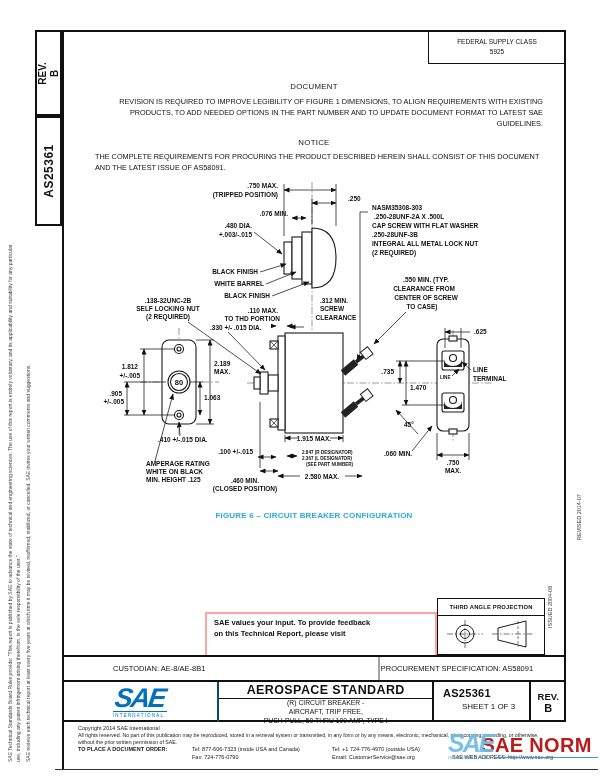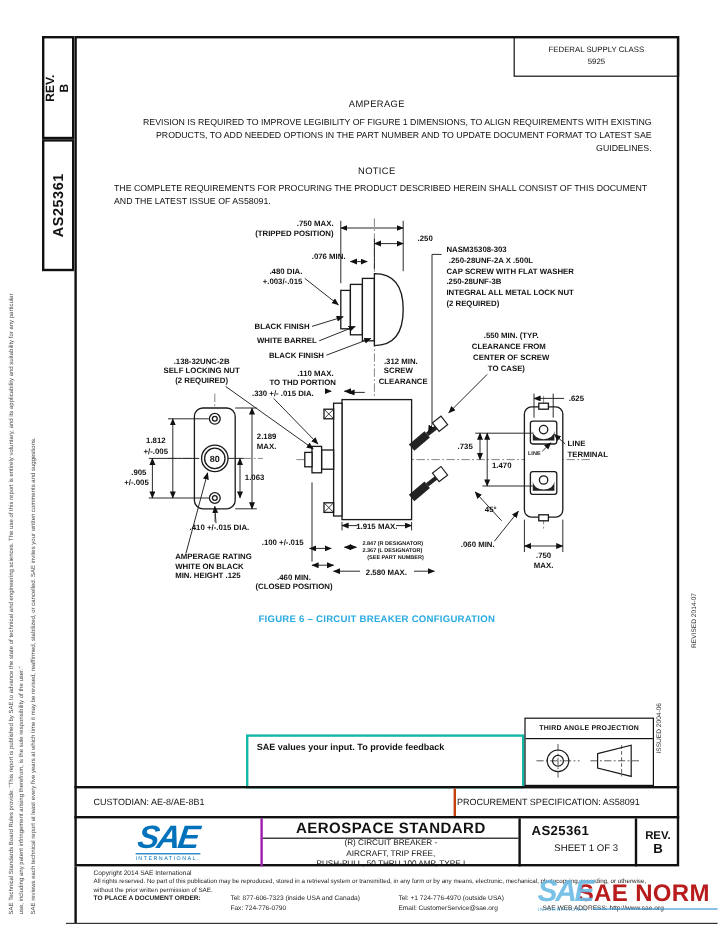--- a/index.html
+++ b/index.html
@@ -28,36 +28,36 @@
 
   .fig-caption { position:absolute; left:62px; top:511px; width:504px; text-align:center; font-size:8px; font-weight:bold; color:#29ABE2; letter-spacing:.2px; }
 
   
   svg.draw { position:absolute; left:62px; top:170px; }
   .dt  { font:700 6.5px "Liberation Sans", sans-serif; fill:#111; }
   .dts { font:700 4.6px "Liberation Sans", sans-serif; fill:#111; }
   .dbig { font:700 7.5px "Liberation Sans", sans-serif; fill:#111; }
 
   
-  .feedback { position:absolute; left:205px; top:612px; width:232px; height:45px; border:2px solid #14b8a6; padding:4px 7px; font-size:7.5px; font-weight:bold; line-height:1.45; }
+  .feedback { position:absolute; left:205px; top:612px; width:232px; height:45px; border:2px solid #fca5a5; padding:4px 7px; font-size:7.5px; font-weight:bold; line-height:1.45; }
   .feedback .link { color:#0033CC; text-decoration:underline; cursor:pointer; }
 
   
   .proj { position:absolute; left:437px; top:598px; width:108px; height:57px; border:1.5px solid #111; }
   .proj-label { height:17px; border-bottom:1.5px solid #111; display:flex; align-items:center; justify-content:center; font-size:5.8px; font-weight:bold; letter-spacing:.2px; }
 
   
   .tb-row1 { position:absolute; left:62px; top:655px; width:504px; height:25px; border-top:2px solid #111; display:flex; font-size:7.5px; }
-  .tb-cust { width:316px; display:flex; align-items:center; padding-left:16px; }
-  .tb-proc { width:156px; border-left:2px solid #c2410c; display:flex; align-items:center; justify-content:center; }
+  .tb-cust { width:316px; display:flex; align-items:center; padding-left:51px; }
+  .tb-proc { width:156px; border-left:2px solid #a3a3a3; display:flex; align-items:center; justify-content:center; }
   .tb-row2 { position:absolute; left:62px; top:680px; width:504px; height:42px; border-top:2px solid #111; display:flex; }
   .tb-logo { width:158px; display:flex; flex-direction:column; align-items:center; justify-content:center; }
   .sae-logo { font-style:italic; font-weight:900; font-size:27px; line-height:.9; color:#0072BC; transform:skewX(-8deg); letter-spacing:-2px; }
   .sae-tag { font-size:4.5px; color:#0072BC; letter-spacing:1.2px; border-top:1px solid #0072BC; margin-top:1px; padding-top:1px; }
-  .tb-title { width:218px; border-left:2px solid #a21caf; display:flex; flex-direction:column; }
+  .tb-title { width:218px; border-left:2px solid #0c4a6e; display:flex; flex-direction:column; }
   .tb-head { font-size:12.5px; font-weight:bold; text-align:center; letter-spacing:.4px; border-bottom:1.5px solid #111; padding:1px 0; }
   .tb-sub { flex:1; display:flex; flex-direction:column; align-items:center; justify-content:center; font-size:6.8px; line-height:1.3; text-align:center; }
   .tb-num { width:98px; border-left:2px solid #111; padding:5px 0 0 9px; }
   .tb-num .num { font-size:11px; font-weight:bold; letter-spacing:.3px; }
   .tb-num .sheet { font-size:8px; margin-top:3px;margin-left:19px; }
   .tb-rev { width:38px; border-left:2px solid #111; display:flex; flex-direction:column; align-items:center; justify-content:center; }
   .tb-rev .rl { font-size:9.5px; font-weight:bold; }
   .tb-rev .rv { font-size:11px; font-weight:bold; }
 
   
@@ -97,21 +97,21 @@
   <p>SAE reviews each technical report at least every five years at which time it may be revised, reaffirmed, stabilized, or cancelled. SAE invites your written comments and suggestions.</p>
 </div>
 
 <div class="frame"></div>
 
 <div class="fsc-box">
   <div>FEDERAL SUPPLY CLASS</div>
   <div>5925</div>
 </div>
 
-<div class="sec-title" style="top:82px;">AMPERAGE</div>
+<div class="sec-title" style="top:82px;">DOCUMENT</div>
 <div class="sec-text" style="top:97px;text-align:right;">REVISION IS REQUIRED TO IMPROVE LEGIBILITY OF FIGURE 1 DIMENSIONS, TO ALIGN REQUIREMENTS WITH EXISTING PRODUCTS, TO ADD NEEDED OPTIONS IN THE PART NUMBER AND TO UPDATE DOCUMENT FORMAT TO LATEST SAE GUIDELINES.</div>
 <div class="sec-title" style="top:138px;">NOTICE</div>
 <div class="sec-text" style="top:152px;">THE COMPLETE REQUIREMENTS FOR PROCURING THE PRODUCT DESCRIBED HEREIN SHALL CONSIST OF THIS DOCUMENT AND THE LATEST ISSUE OF AS58091.</div>
 
 <svg class="draw" width="504" height="350" viewBox="0 0 504 350">
   <defs>
     <marker id="ah" markerWidth="8" markerHeight="8" refX="5.5" refY="2.5" orient="auto-start-reverse" markerUnits="userSpaceOnUse">
       <path d="M0,0 L6,2.5 L0,5 Z" fill="#111"></path>
     </marker>
   </defs>
@@ -294,20 +294,21 @@
     <text x="378" y="209" class="dts">LINE</text>
     <text x="411" y="202" class="dt">LINE</text>
     <text x="411" y="211" class="dt">TERMINAL</text>
   </g>
 </svg>
 
 <div class="fig-caption">FIGURE 6 – CIRCUIT BREAKER CONFIGURATION</div>
 
 <div class="feedback">
   <div>SAE values your input. To provide feedback</div>
+  <div>on this Technical Report, please visit</div>
 </div>
 
 <div class="proj">
   <div class="proj-label">THIRD ANGLE PROJECTION</div>
   <svg width="105" height="36" viewBox="0 0 105 36">
     <g stroke="#1a1a1a" fill="none" stroke-width="1">
       <circle cx="27" cy="18" r="9"></circle>
       <circle cx="27" cy="18" r="4.5"></circle>
       <line x1="9" y1="18" x2="45" y2="18" stroke-width=".6" stroke-dasharray="6 2 1.5 2"></line>
       <line x1="27" y1="4" x2="27" y2="32" stroke-width=".6" stroke-dasharray="6 2 1.5 2"></line>

